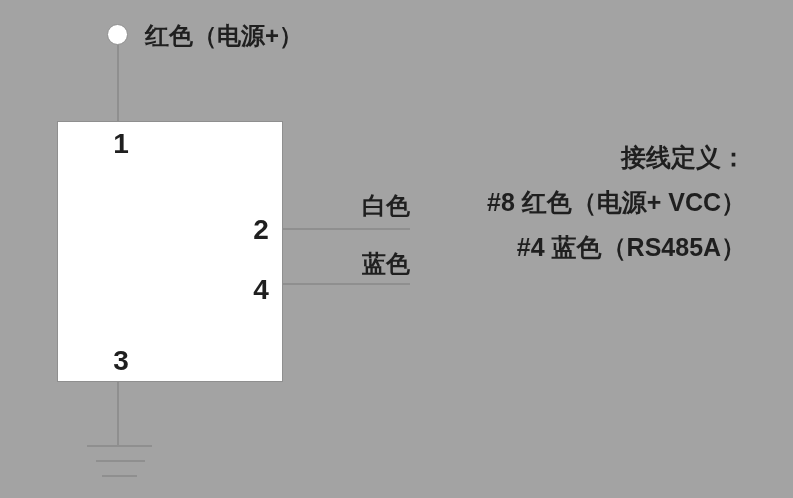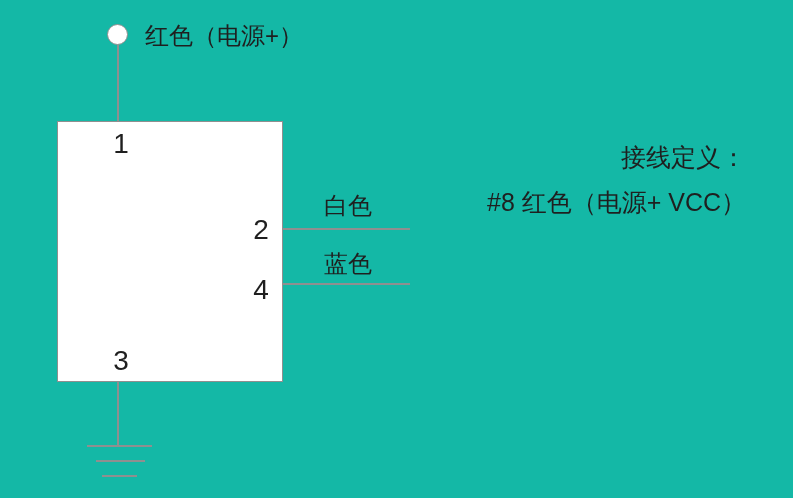--- a/index.html
+++ b/index.html
@@ -4,23 +4,24 @@
 <style>
   html, body { margin: 0; padding: 0; }
   body {
     font-family: "Liberation Sans", "DejaVu Sans", sans-serif;
     background: #ffffff;
   }
   .canvas {
     position: relative;
     width: 793px;
     height: 498px;
-    background: #14b8a6;
+    background: #a3a3a3;
     overflow: hidden;
     color: #1f1f1f;
+    font-weight: bold;
   }
   .wire {
     position: absolute;
     background: #8f8f8f;
   }
   .wire.v { width: 1.5px; }
   .wire.h { height: 1.5px; }
   .terminal-circle {
     position: absolute;
     left: 107px; top: 24px;
@@ -45,21 +46,21 @@
     transform: translate(-50%, -50%);
     color: #1f1f1f;
   }
   .cjk-label {
     position: absolute;
     font-size: 24px;
     line-height: 1.2;
     white-space: nowrap;
     color: #1f1f1f;
   }
-  .cjk-label.centered { transform: translate(-50%, -50%); }
+  .cjk-label.centered { transform: translate(-50%, -50%); margin-left: 38px; }
   .ground-bar { position: absolute; height: 1.5px; background: #8f8f8f; }
   .legend {
     position: absolute;
     left: 487px; top: 135px;
     font-size: 25px;
     line-height: 45px;
     white-space: nowrap;
     color: #1f1f1f;
   }
   .legend div { height: 45px; text-align: right; }
@@ -89,15 +90,16 @@
   <div class="wire v" style="left:117.2px; top:382px; height:64px;"></div>
   <div>
     <div class="ground-bar" style="left:87px;  top:445px; width:65px;"></div>
     <div class="ground-bar" style="left:96px;  top:460px; width:49px;"></div>
     <div class="ground-bar" style="left:102px; top:475px; width:35px;"></div>
   </div>
 
   <div class="legend">
     <div>接线定义：</div>
     <div>#8 红色（电源+ VCC）</div>
+    <div>#4 蓝色（RS485A）</div>
   </div>
 
 </div>
 
 </body></html>

